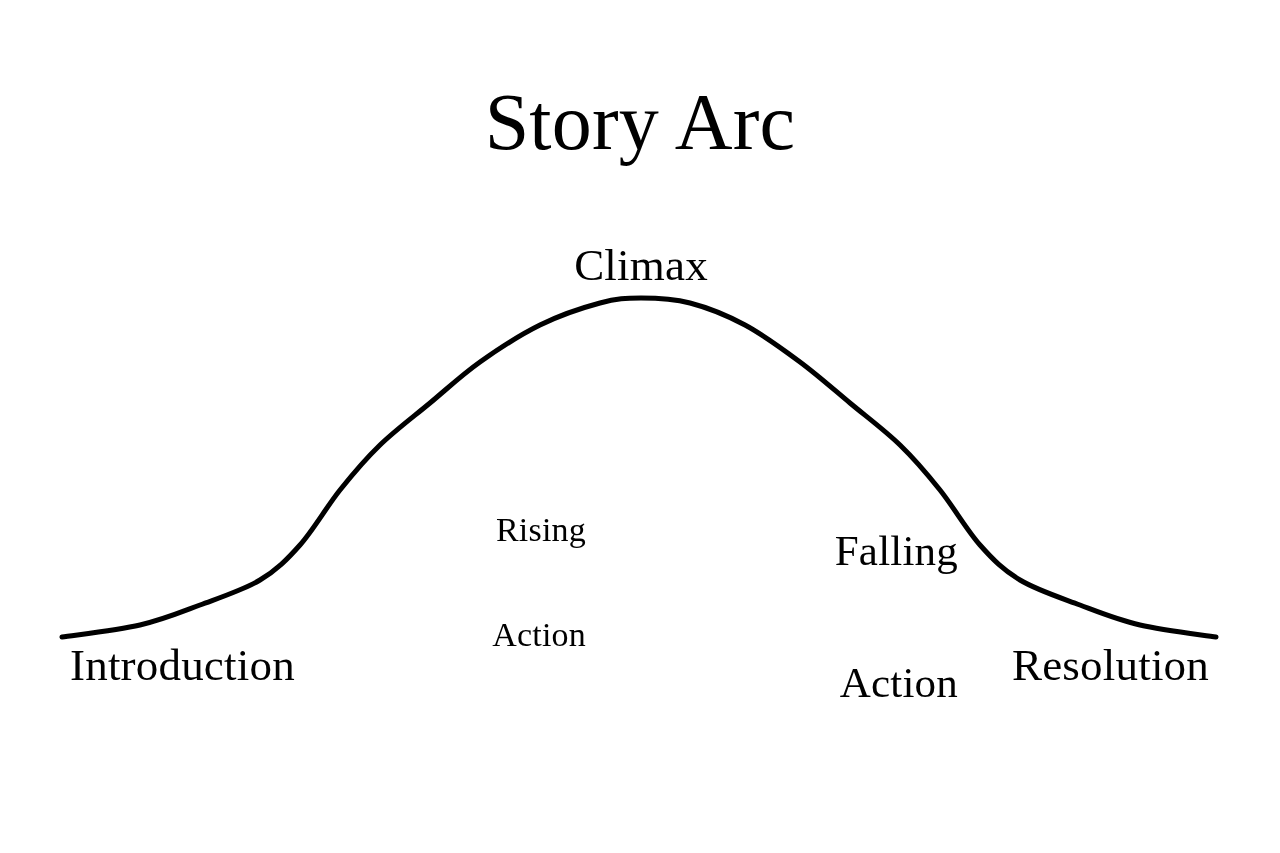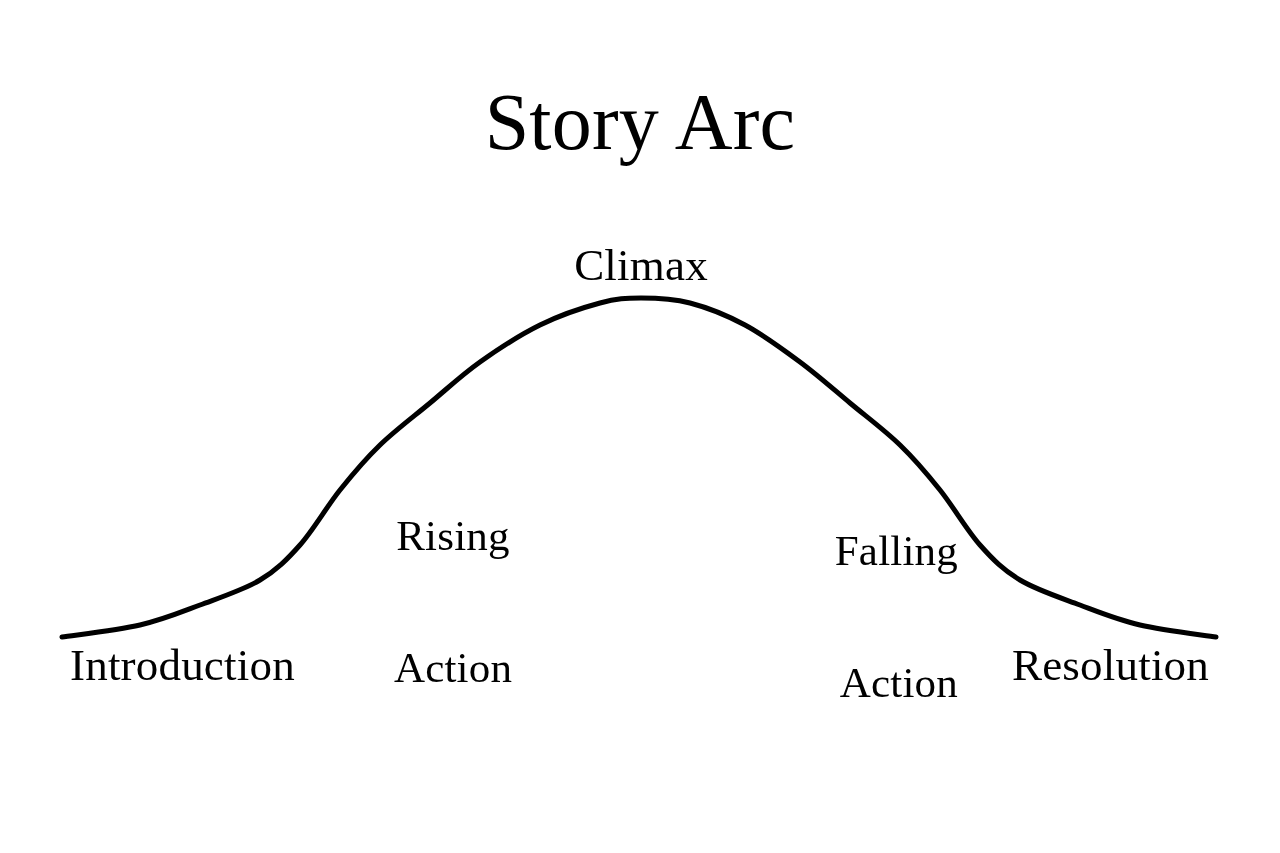--- a/index.html
+++ b/index.html
@@ -48,24 +48,24 @@
   }
   #label-climax {
     left: 0;
     top: 243px;
     width: 1282px;
     text-align: center;
     font-size: 45px;
   }
   #label-rising-action {
     left: 320px;
-    top: 425px;
+    top: 442px;
     width: 266px;
-    text-align: center;
-    font-size: 43px;
+    text-align: right;
+    font-size: 34px;
     line-height: 1.03;
   }
   #label-falling-action {
     left: 692px;
     top: 440px;
     width: 266px;
     text-align: right;
     font-size: 43px;
     line-height: 1.03;
   }

